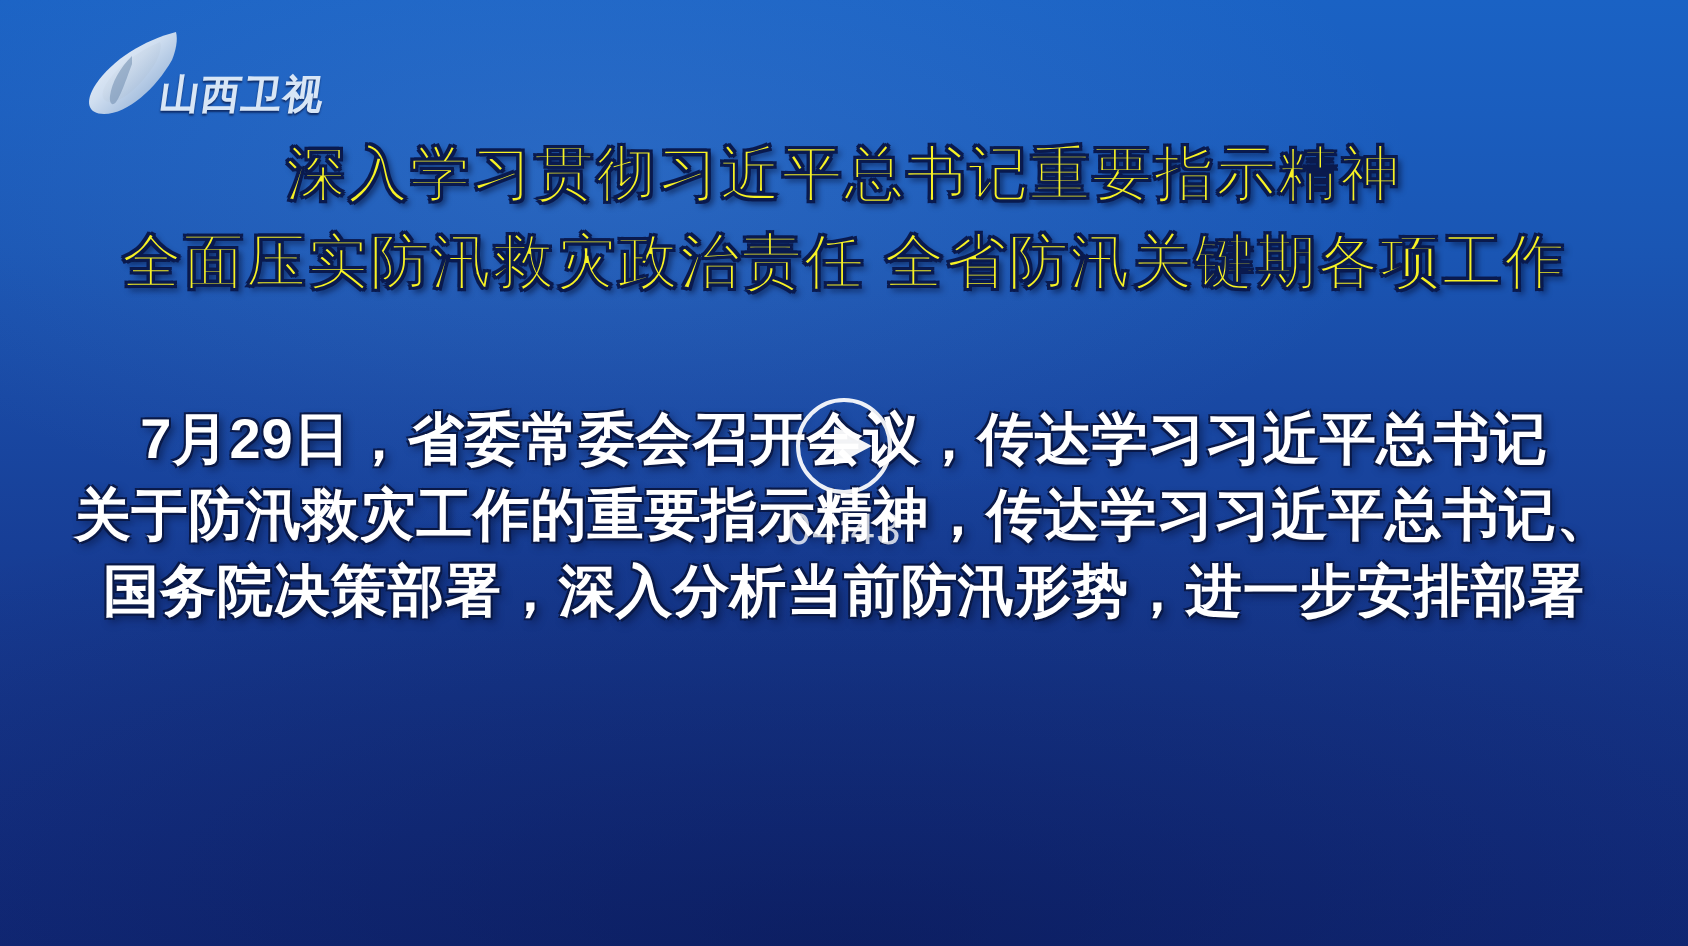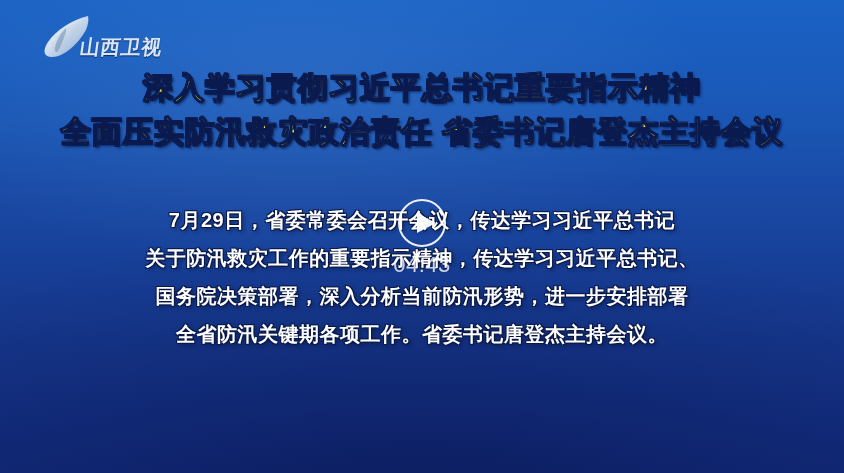--- a/index.html
+++ b/index.html
@@ -67,21 +67,21 @@
   
   .headline {
     position: absolute;
     left: 0;
     right: 0;
     top: 66px;
     text-align: center;
   }
   .headline-line {
     font-size: 30px;
-    font-weight: bold;
+    font-weight: normal;
     line-height: 44px;
     letter-spacing: 1px;
     color: #f7f224;
     white-space: nowrap;
     -webkit-text-stroke: 1.2px #0a1a4e;
     text-shadow:
        1px  1px 0 #0a1a4e,
       -1px  1px 0 #0a1a4e,
        1px -1px 0 #0a1a4e,
       -1px -1px 0 #0a1a4e,
@@ -90,21 +90,21 @@
 
   
   .body-block {
     position: absolute;
     left: 0;
     right: 0;
     top: 201px;
     text-align: center;
   }
   .body-line {
-    font-size: 20px;
+    font-size: 28px;
     font-weight: bold;
     line-height: 38px;
     letter-spacing: 0.5px;
     color: #ffffff;
     white-space: nowrap;
     text-shadow:
        1px  1px 0 rgba(9,24,70,0.95),
       -1px  1px 0 rgba(9,24,70,0.95),
        1px -1px 0 rgba(9,24,70,0.95),
       -1px -1px 0 rgba(9,24,70,0.95),
@@ -166,28 +166,27 @@
       </defs>
       <path d="M52 4 C36 8 20 18 12 30 C6 39 8 45 16 45 C28 45 42 32 50 18 C52 13 53 8 52 4 Z" fill="url(#leafGrad)"></path>
       <path d="M44 9 C32 14 22 22 17 30 C14 35 15 39 19 39 C26 39 36 29 42 19 C44 15 45 11 44 9 Z" fill="url(#leafGrad2)" opacity="0.55"></path>
       <path d="M30 16 C24 22 20 29 19 36 C18.6 39.5 20 41 21.6 39.5 C24 37 27 28 30 20 Z" fill="#6f8dae" opacity="0.55"></path>
     </svg>
     <div class="logo-word">山西卫视</div>
   </div>
 
   <div class="headline">
     <div class="headline-line">深入学习贯彻习近平总书记重要指示精神</div>
-    <div class="headline-line">全面压实防汛救灾政治责任  省委书记唐登杰主持会议</div>
+    <div class="headline-line">全面压实防汛救灾政治责任  全省防汛关键期各项工作</div>
   </div>
 
   <div class="body-block">
     <div class="body-line">7月29日，省委常委会召开会议，传达学习习近平总书记</div>
     <div class="body-line">关于防汛救灾工作的重要指示精神，传达学习习近平总书记、</div>
     <div class="body-line">国务院决策部署，深入分析当前防汛形势，进一步安排部署</div>
-    <div class="body-line">全省防汛关键期各项工作。省委书记唐登杰主持会议。</div>
   </div>
 
   <div class="play-button">
     <div class="play-triangle"></div>
   </div>
   <div class="play-time">04:43</div>
 
 </div>
 
 </body></html>

